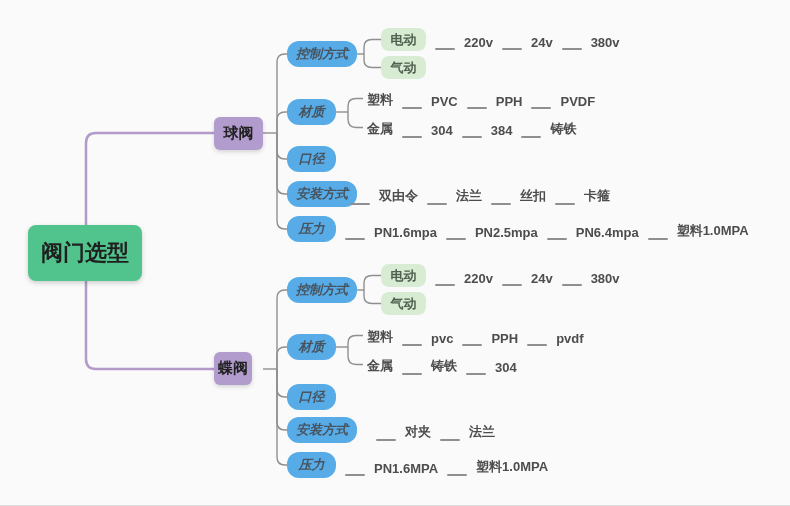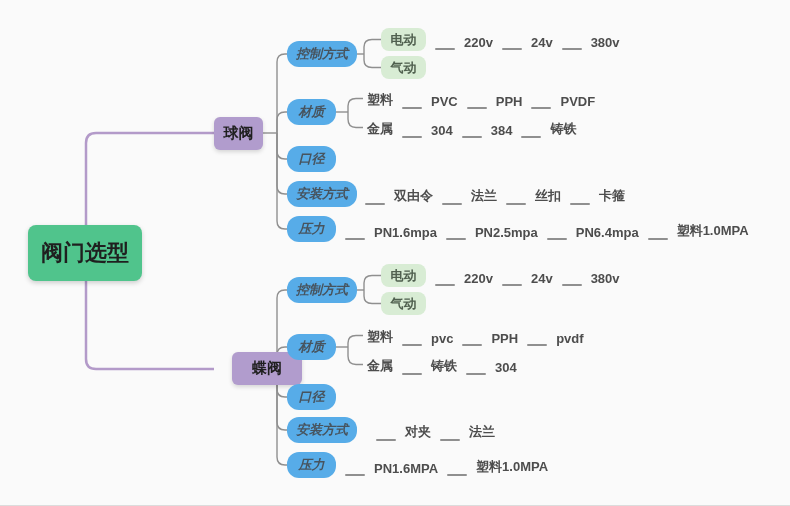--- a/index.html
+++ b/index.html
@@ -132,21 +132,21 @@
   <div class="leafrow" style="left:367px;top:117px">
     <span class="leaf">金属</span>
     <span class="dash"></span>
     <span class="leaf">304</span>
     <span class="dash"></span>
     <span class="leaf">384</span>
     <span class="dash"></span>
     <span class="leaf">铸铁</span>
   </div>
 
-  <div class="leafrow" style="left:356px;top:184px">
+  <div class="leafrow" style="left:341px;top:184px">
     <span class="dash"></span>
     <span class="leaf">双由令</span>
     <span class="dash"></span>
     <span class="leaf">法兰</span>
     <span class="dash"></span>
     <span class="leaf">丝扣</span>
     <span class="dash"></span>
     <span class="leaf">卡箍</span>
   </div>
 
@@ -154,21 +154,21 @@
     <span class="dash"></span>
     <span class="leaf">PN1.6mpa</span>
     <span class="dash"></span>
     <span class="leaf">PN2.5mpa</span>
     <span class="dash"></span>
     <span class="leaf">PN6.4mpa</span>
     <span class="dash"></span>
     <span class="leaf">塑料1.0MPA</span>
   </div>
 
-  <div class="node branch" style="left:232px;top:352px;width:70px;height:33px">蝶阀</div>
+  <div class="node branch" style="left:214px;top:352px;width:38px;height:33px">蝶阀</div>
 
   <div class="node cat" style="left:287px;top:277px;width:70px;height:26px">控制方式</div>
   <div class="node cat" style="left:287px;top:334px;width:49px;height:26px">材质</div>
   <div class="node cat" style="left:287px;top:384px;width:49px;height:26px">口径</div>
   <div class="node cat" style="left:287px;top:417px;width:70px;height:26px">安装方式</div>
   <div class="node cat" style="left:287px;top:452px;width:49px;height:26px">压力</div>
 
   <div class="node leafbox" style="left:381px;top:264px;width:45px;height:23px">电动</div>
   <div class="node leafbox" style="left:381px;top:292px;width:45px;height:23px">气动</div>
 

